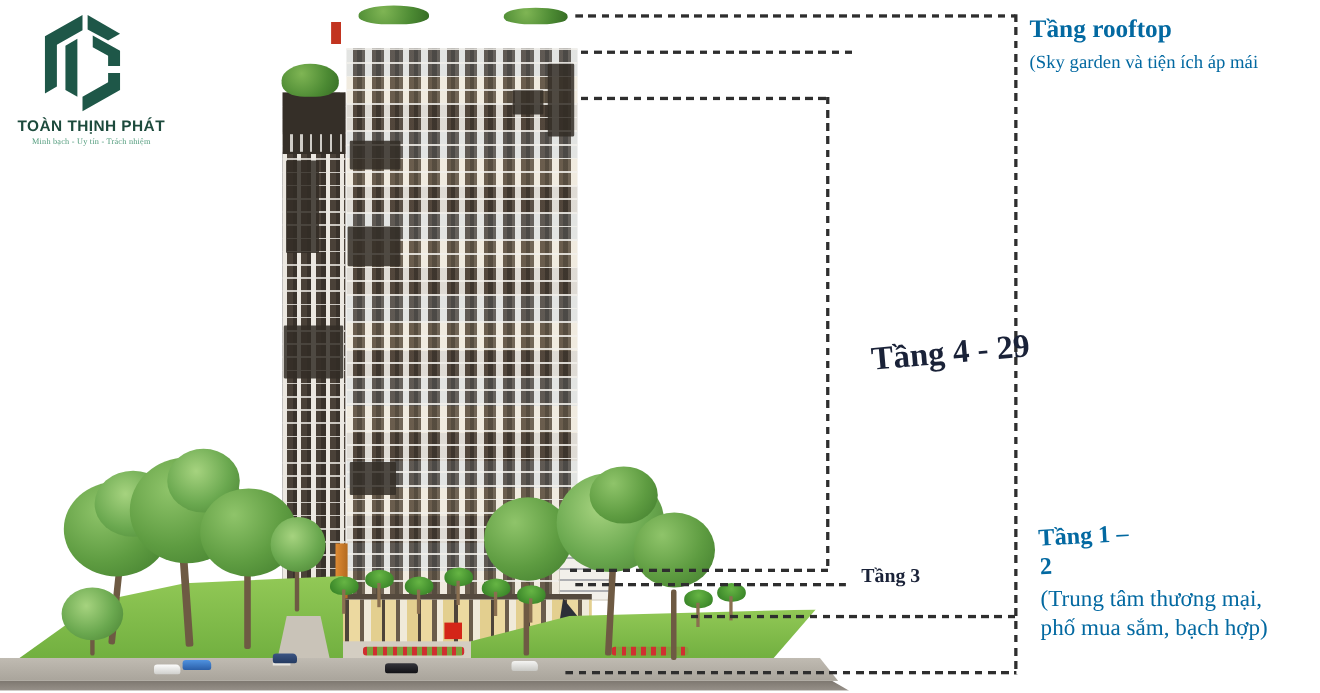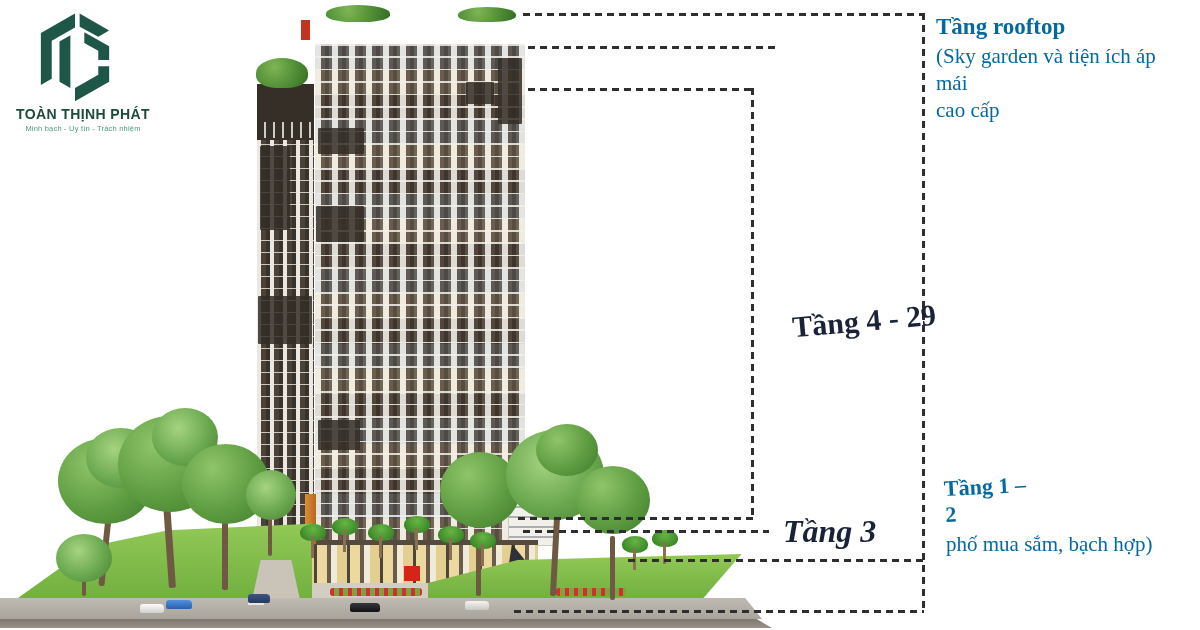--- a/index.html
+++ b/index.html
@@ -6,21 +6,21 @@
   .stage{position:relative;width:1200px;height:630px;background:#ffffff;overflow:hidden;
          font-family:"Liberation Serif", serif;}
 
   
   .logo{position:absolute;left:8px;top:6px;width:150px;}
   .logo-mark{position:absolute;left:28px;top:6px;width:78px;height:90px;}
   .logo-name{position:absolute;left:0px;top:100px;width:150px;text-align:center;
     font-family:"Liberation Sans", sans-serif;font-weight:bold;font-size:14px;
     letter-spacing:.4px;color:#1c4a3c;}
   .logo-tagline{position:absolute;left:0px;top:118px;width:150px;text-align:center;
-    font-family:Liberation Sans, sans-serif;font-size:7.5px;color:#4f9a7a;letter-spacing:.2px;}
+    font-family:Liberation Serif, serif;font-size:7.5px;color:#4f9a7a;letter-spacing:.2px;}
 
   
   .sign-band{position:absolute;left:303px;top:17px;width:222px;height:27px;background:#4e453c;
     display:flex;align-items:center;justify-content:center;z-index:5;}
   .sign-text{font-family:"Liberation Sans", sans-serif;font-weight:bold;font-size:17px;
     color:#c8251a;letter-spacing:1px;white-space:nowrap;text-shadow:0 0 1px rgba(120,0,0,.6);}
   .flag{position:absolute;left:301px;top:20px;width:9px;height:20px;background:#c23420;z-index:6;}
 
   .facade-main{position:absolute;left:315px;top:44px;width:210px;height:500px;z-index:4;
     background:
@@ -83,26 +83,26 @@
   .car{position:absolute;height:9px;border-radius:3px 4px 2px 2px;z-index:9;}
 
   
   .h-dash{position:absolute;height:3px;z-index:20;
     background:repeating-linear-gradient(to right,#2e2e2e 0 7px,rgba(0,0,0,0) 7px 12px);}
   .v-dash{position:absolute;width:3px;z-index:20;
     background:repeating-linear-gradient(to bottom,#2e2e2e 0 7px,rgba(0,0,0,0) 7px 12px);}
   .flabel{position:absolute;color:#1a2238;font-weight:bold;z-index:21;white-space:nowrap;}
   #label-30{left:782px;top:42px;font-size:30px;}
   #label-429{left:792px;top:304px;font-size:30px;transform:rotate(-5deg);}
-  #label-3{left:783px;top:513px;font-size:32px;font-style:italic;}
+  #label-3{left:783px;top:513px;font-size:18px;}
   .callout{position:absolute;color:#0369a1;z-index:21;}
   .callout .title{font-weight:bold;}
   #callout-rooftop{left:936px;top:14px;width:256px;}
   #callout-rooftop .title{font-size:23px;margin-bottom:3px;}
-  #callout-rooftop .line{font-size:21px;line-height:27px;}
+  #callout-rooftop .line{font-size:17px;line-height:27px;}
   #callout-floor12{left:946px;top:476px;width:246px;}
   #callout-floor12 .title{font-size:22px;margin-bottom:3px;transform:rotate(-3deg);transform-origin:left bottom;width:90px;}
   #callout-floor12 .line{font-size:21px;line-height:26px;}
   #callout-basement{left:941px;top:590px;font-size:26px;font-weight:bold;color:#1a2238;z-index:21;}
 </style>
 </head>
 <body>
 
 <div class="stage">
 
@@ -239,22 +239,22 @@
   <div class="h-dash" style="left:628px;top:559px;width:297px;"></div>
   <div class="h-dash" style="left:514px;top:610px;width:410px;"></div>
   <div class="v-dash" style="left:922px;top:13px;height:600px;"></div>
 
   <div class="flabel" id="label-429">Tầng 4 - 29</div>
   <div class="flabel" id="label-3">Tầng 3</div>
 
   <div class="callout" id="callout-rooftop">
     <div class="title">Tầng rooftop</div>
     <div class="line">(Sky garden và tiện ích áp mái</div>
-    <div class="line">cao cấp</div>
   </div>
 
   <div class="callout" id="callout-floor12">
     <div class="title">Tầng 1 – 2</div>
+    <div class="line">(Trung tâm thương mại,</div>
     <div class="line">phố mua sắm, bạch hợp)</div>
   </div>
 
 
 </div>
 
 </body></html>

